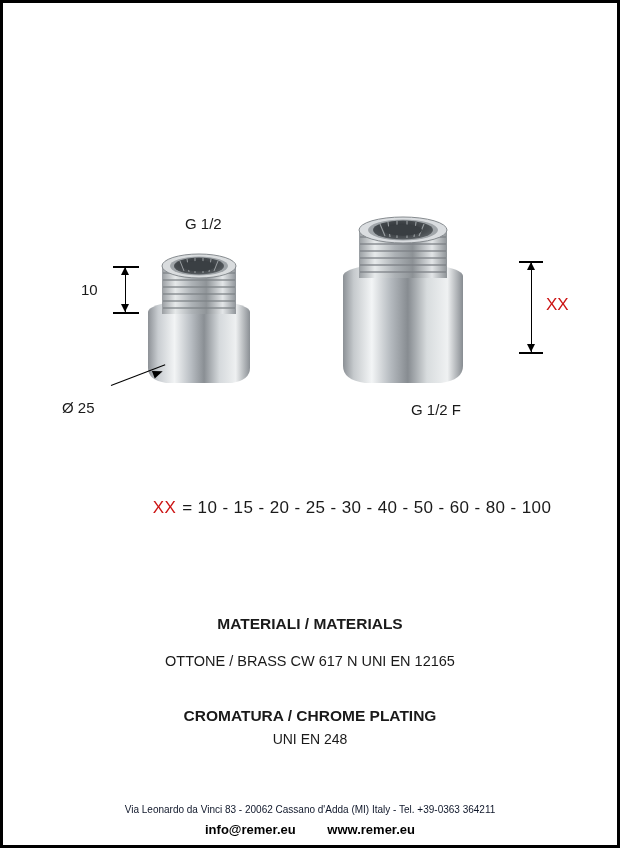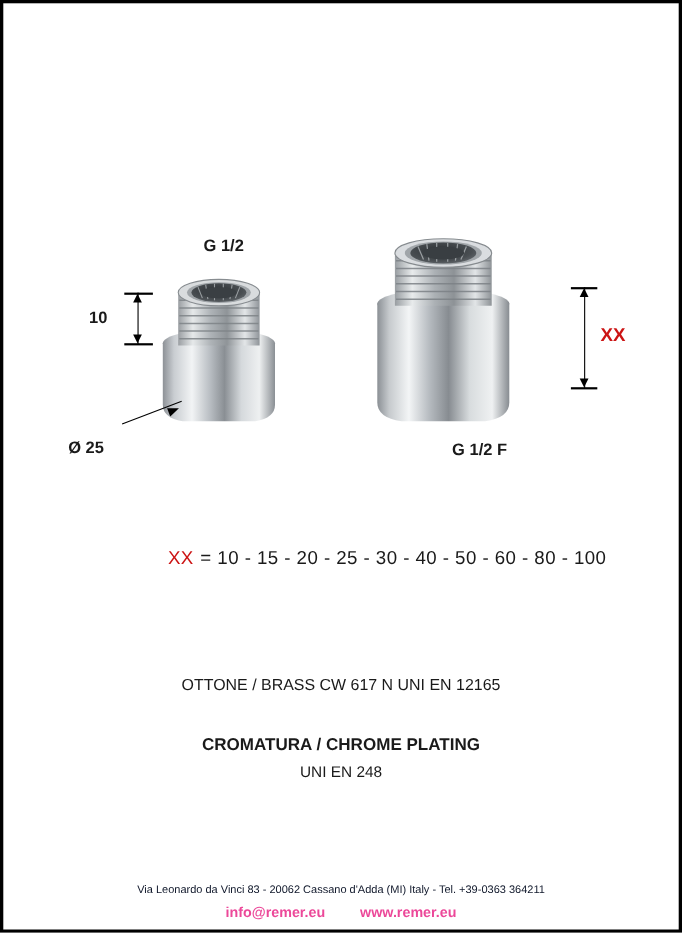--- a/index.html
+++ b/index.html
@@ -100,21 +100,20 @@
   .drawing {
     position: relative;
     height: 400px;
   }
 
   .label {
     position: absolute;
     font-size: 15px;
     color: #1a1a1a;
     white-space: nowrap;
-    font-weight: bold;
   }
   .label-red {
     color: #cc1414;
   }
 
   
   .fitting-left {
     position: absolute;
     left: 137px;
     top: 237px;
@@ -217,21 +216,21 @@
     font-size: 10px;
     color: #0f172a;
     margin-bottom: 7px;
   }
   .footer-links {
     font-size: 13px;
     font-weight: bold;
     color: #16499a;
   }
   .footer-links a {
-    color: #ec4899;
+    color: #000000;
     text-decoration: none;
     margin: 0 14px;
   }
 </style>
 </head>
 <body>
 
 <div class="page">
 
 
@@ -368,20 +367,21 @@
     <div class="label label-red" style="left:543px; top:292px; font-size:17px;">XX</div>
 
     <div class="label" style="left:408px; top:398px;">G 1/2 F</div>
   </div>
 
   <div class="values-line">
     <span class="xx">XX</span><span>= 10 - 15 - 20 - 25 - 30 - 40 - 50 - 60 - 80 - 100</span>
   </div>
 
   <div class="materials">
+    <div class="mat-head">MATERIALI / MATERIALS</div>
     <div class="mat-body">OTTONE / BRASS  CW 617 N  UNI EN 12165</div>
     <div class="mat-head2">CROMATURA / CHROME PLATING</div>
     <div class="mat-body2">UNI EN 248</div>
   </div>
 
   <div class="footer">
     <div class="footer-addr">Via Leonardo da Vinci 83 - 20062 Cassano d'Adda (MI) Italy - Tel. +39-0363 364211</div>
     <div class="footer-links">
       <a href="#">info@remer.eu</a>
       <a href="#">www.remer.eu</a>

